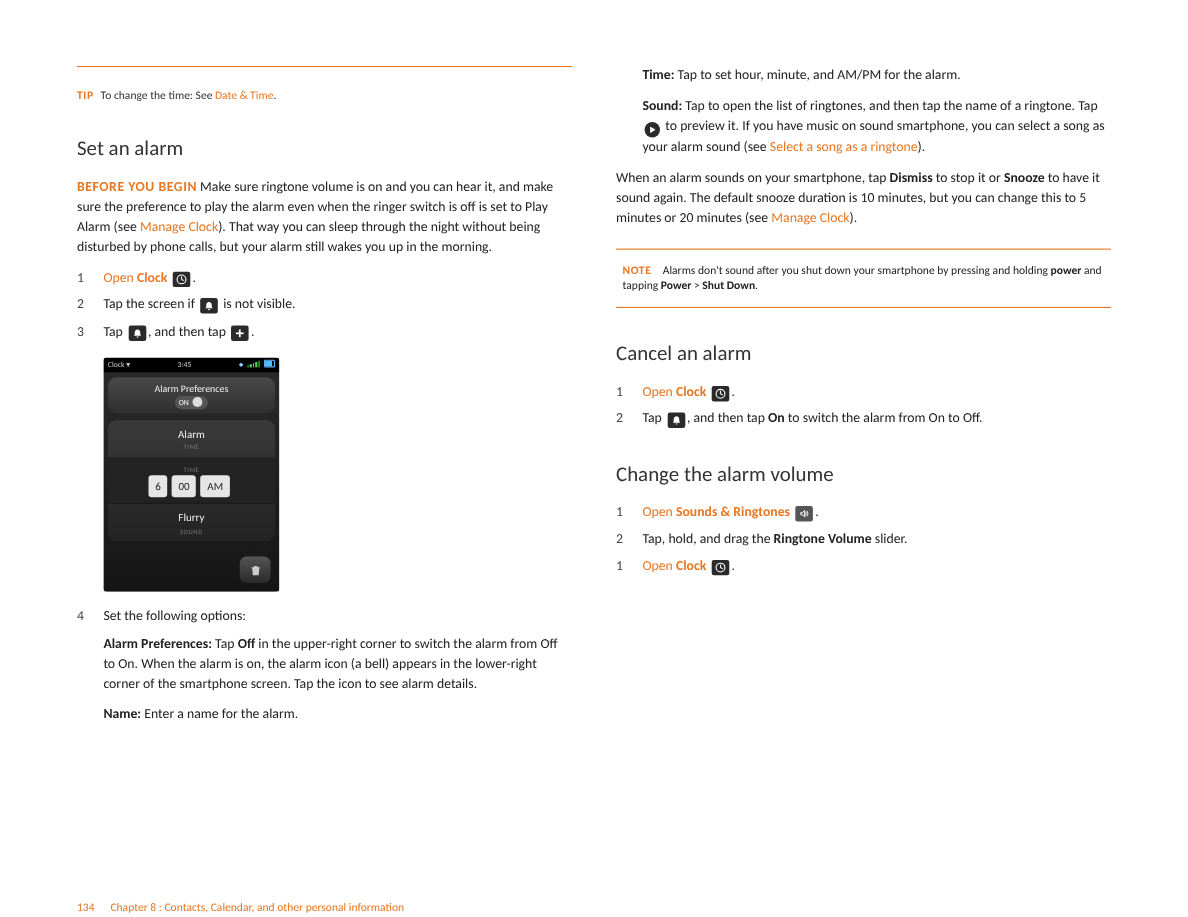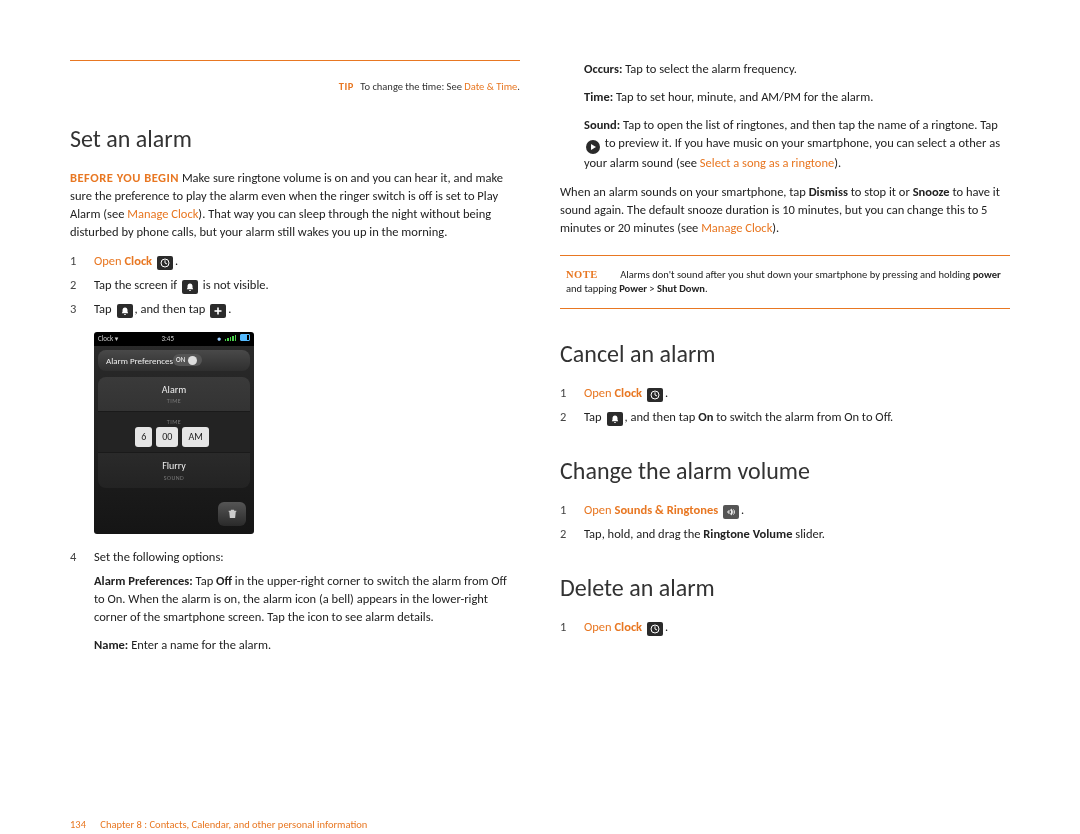--- a/index.html
+++ b/index.html
@@ -27,33 +27,32 @@
     min-width: 0;
   }
   .rule {
     border-top: 1px solid #e87722;
     margin-bottom: 18px;
   }
   .tip-row {
     font-size: 10.5px;
     margin-bottom: 20px;
     color: #333;
-    text-align: right;
   }
   .tip-label {
     color: #e87722;
     text-transform: uppercase;
     font-weight: bold;
     letter-spacing: 0.5px;
     margin-right: 4px;
   }
   .link { color: #e87722; }
   h2.section {
     font-weight: 300;
-    font-size: 24px;
+    font-size: 19px;
     color: #333;
     margin: 28px 0 12px 0;
   }
   p { margin: 0 0 10px 0; }
   .before-begin { color: #e87722; text-transform: uppercase; font-weight: bold; letter-spacing: 0.5px; }
   .step-row {
     display: flex;
     align-items: flex-start;
     margin: 6px 0;
   }
@@ -109,23 +108,24 @@
     background: linear-gradient(#2a2a2a, #151515);
     color: #eee;
     padding: 4px;
   }
   .ss-prefrow {
     background: linear-gradient(#494949,#2f2f2f);
     border-radius: 8px;
     padding: 4px 8px;
     font-size: 9px;
     display: flex;
-    justify-content: flex-start;
+    justify-content: flex-end;
     align-items: center;
     margin-bottom: 6px;
+    flex-direction: column;
   }
   .ss-toggle {
     background: #555;
     border-radius: 7px;
     font-size: 7px;
     padding: 1px 5px 1px 3px;
     color: #fff;
     display: flex;
     align-items: center;
     gap: 3px;
@@ -177,22 +177,21 @@
     padding: 12px 6px;
     font-size: 10.5px;
     margin: 18px 0 22px 0;
     line-height: 1.35;
   }
   .note-label {
     color: #e87722;
     text-transform: uppercase;
     font-weight: bold;
     letter-spacing: 0.5px;
-    margin-right: 20px;
-    font-family: Liberation Serif, serif;
+    margin-right: 8px;
   }
   .footer {
     position: absolute;
     bottom: 2px;
     left: 70px;
     font-size: 10.5px;
     color: #e87722;
   }
   .footer .pnum { margin-right: 12px; }
   .sigbars {
@@ -319,34 +318,31 @@
         <span class="bold">Alarm Preferences:</span><span> Tap <span class="bold">Off</span> in the upper-right corner to switch the alarm from Off to On. When the alarm is on, the alarm icon (a bell) appears in the lower-right corner of the smartphone screen. Tap the icon to see alarm details.</span>
       </p>
 
       <p class="indent-block">
         <span class="bold">Name:</span><span> Enter a name for the alarm.</span>
       </p>
     </div>
 
     <div class="col">
 
-      <p class="indent-block">
-        <span class="bold">Occurs:</span><span> Tap to select the alarm frequency.</span>
-      </p>
 
       <p class="indent-block">
         <span class="bold">Time:</span><span> Tap to set hour, minute, and AM/PM for the alarm.</span>
       </p>
 
       <p class="indent-block">
         <span class="bold">Sound:</span><span> Tap to open the list of ringtones, and then tap the name of a ringtone. Tap </span><span class="icon-play">
             <svg viewBox="0 0 6 6">
               <path d="M1 0l5 3-5 3z"></path>
             </svg>
-          </span><span> to preview it. If you have music on your smartphone, you can select a other as your alarm sound (see </span><span class="link">Select a song as a ringtone</span><span>).</span>
+          </span><span> to preview it. If you have music on sound smartphone, you can select a song as your alarm sound (see </span><span class="link">Select a song as a ringtone</span><span>).</span>
       </p>
 
       <p>
         <span>When an alarm sounds on your smartphone, tap </span><span class="bold">Dismiss</span><span> to stop it or </span><span class="bold">Snooze</span><span> to have it sound again. The default snooze duration is 10 minutes, but you can change this to 5 minutes or 20 minutes (see </span><span class="link">Manage Clock</span><span>).</span>
       </p>
 
       <div class="note-block">
         <span class="note-label">NOTE</span>
         <span>Alarms don't sound after you shut down your smartphone by pressing and holding </span><span class="bold">power</span><span> and tapping </span><span class="bold">Power</span><span> &gt; </span><span class="bold">Shut Down</span><span>.</span>
       </div>
@@ -392,21 +388,20 @@
         </div>
       </div>
 
       <div class="step-row">
         <div class="step-num">2</div>
         <div class="step-body">
           <span>Tap, hold, and drag the </span><span class="bold">Ringtone Volume</span><span> slider.</span>
         </div>
       </div>
 
-      <h2 class="section">Delete an alarm</h2>
 
       <div class="step-row">
         <div class="step-num">1</div>
         <div class="step-body">
           <span class="open-link">Open </span><span class="open-link bold">Clock</span>
           <span class="icon-box">
               <svg viewBox="0 0 10 10">
                 <circle cx="5" cy="5" r="4" fill="none" stroke="#fff" stroke-width="1"></circle>
                 <line x1="5" y1="5" x2="5" y2="2.3" stroke="#fff" stroke-width="1"></line>
                 <line x1="5" y1="5" x2="7" y2="6" stroke="#fff" stroke-width="1"></line>

